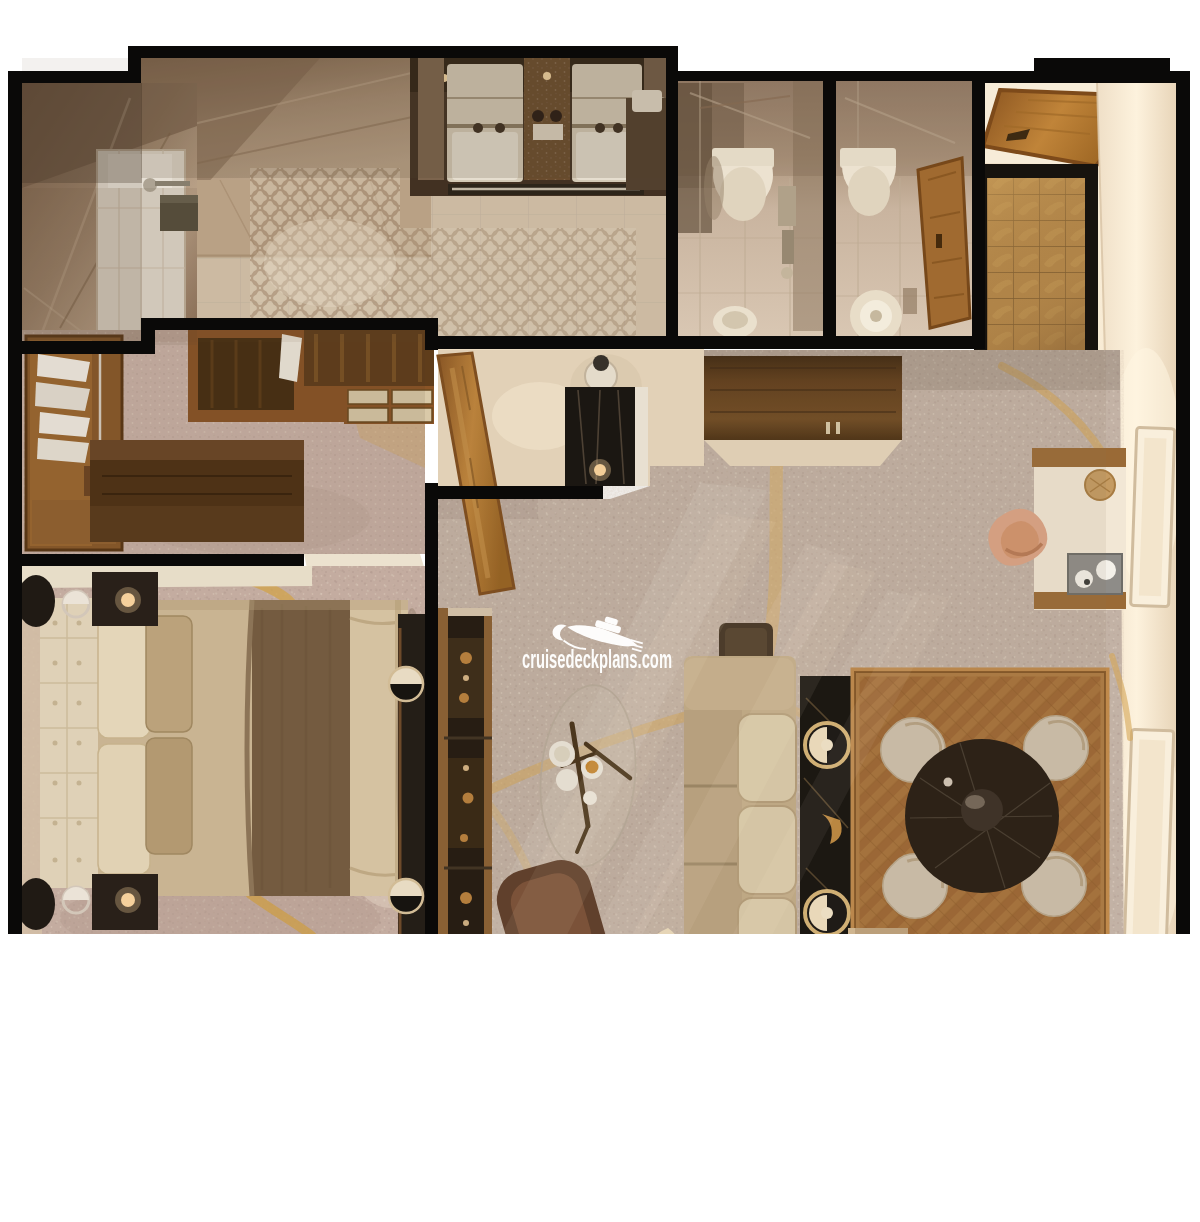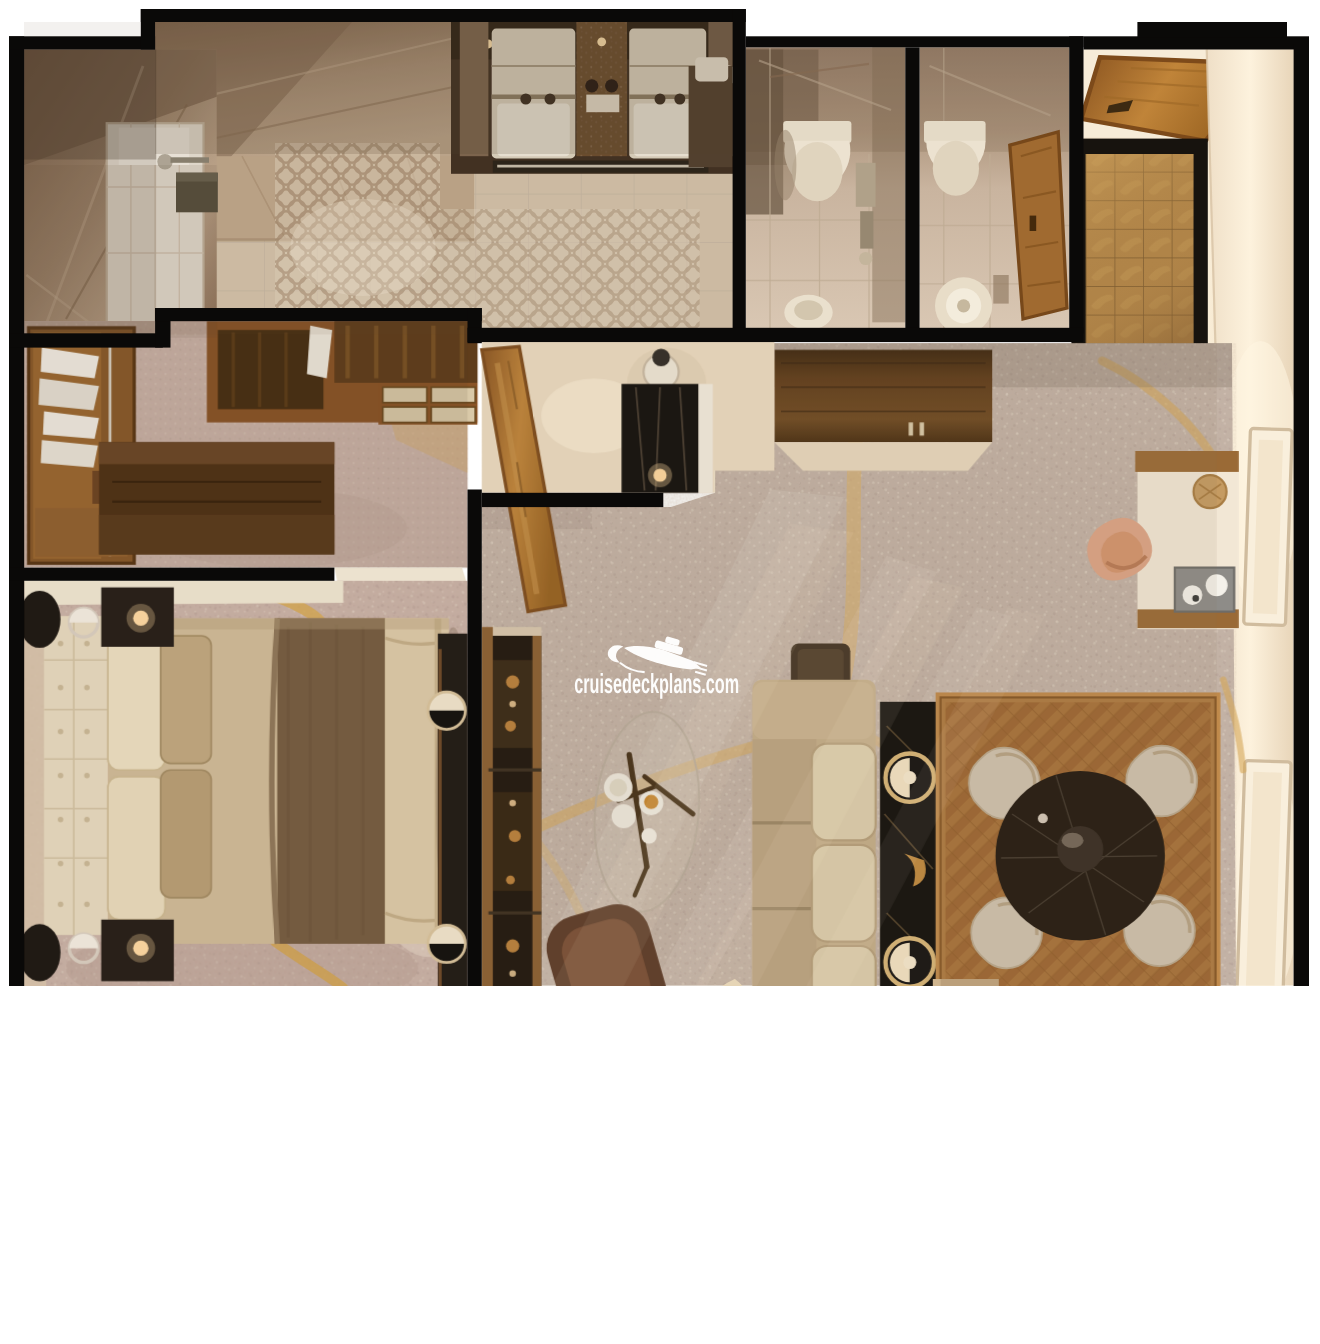--- a/index.html
+++ b/index.html
@@ -1,16 +1,16 @@
 <!DOCTYPE html>
 <html><head>
 <meta charset="utf-8">
 <style>
   html,body{margin:0;padding:0;background:#ffffff;}
-  #plan{width:1200px;height:896px;position:relative;font-family:"Liberation Sans", sans-serif;}
+  #plan{width:1200px;height:896px;position:relative;font-family:"Liberation Sans", sans-serif;margin-top:38px;}
 </style>
 </head>
 <body>
 <div id="plan">
 <svg width="1200" height="1222" viewBox="0 0 1200 1222" xmlns="http://www.w3.org/2000/svg">
 <defs>
   <linearGradient id="marbleL" x1="0" y1="0" x2="1" y2="1">
     <stop offset="0" stop-color="#7a604a"></stop>
           <stop offset="0.45" stop-color="#a0876f"></stop>
     <stop offset="0.7" stop-color="#bfa78e"></stop>

